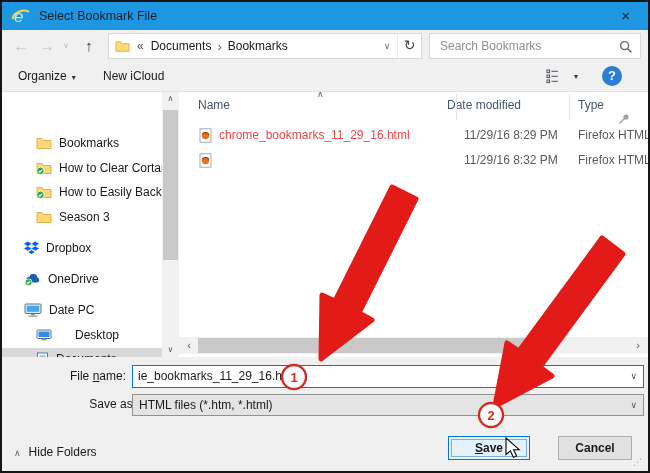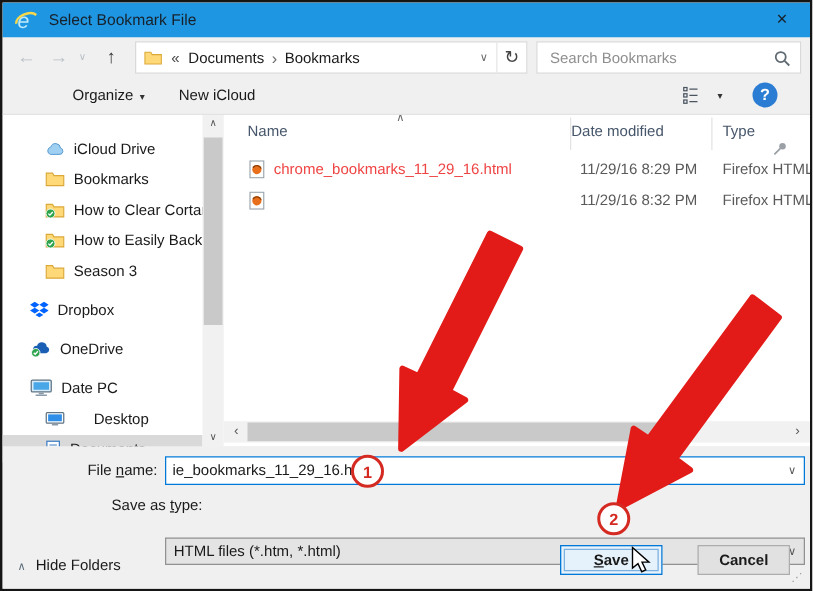--- a/index.html
+++ b/index.html
@@ -24,21 +24,21 @@
   .crumbsep{color:#6a6a6a;font-size:13px;padding:0 2px;}
   .addr-caret{margin-left:auto;width:20px;text-align:center;color:#6a6a6a;font-size:9px;}
   .refresh{width:24px;height:26px;line-height:25px;text-align:center;border-left:1px solid #e6e6e6;color:#444;font-size:14px;}
   .searchbox{position:absolute;left:427px;top:3px;width:212px;height:26px;background:#fff;border:1px solid #d9d9d9;}
   .searchbox input{position:absolute;left:8px;top:1px;width:170px;height:22px;border:none;outline:none;font-size:12px;color:#222;background:transparent;}
   .searchbox input::placeholder{color:#8f8f8f;}
   .mag{position:absolute;right:7px;top:6px;}
 
   
   .toolbar{position:absolute;left:0;top:60px;right:0;height:30px;background:#f0f0f0;border-bottom:1px solid #e3e3e3;}
-  .tool{position:absolute;top:0;height:29px;line-height:29px;color:#1a1a1a;margin-left:40px;}
+  .tool{position:absolute;top:0;height:29px;line-height:29px;color:#1a1a1a;}
   .caret-s{font-size:8px;color:#333;margin-left:5px;}
   .viewbtn{position:absolute;right:86px;top:7px;}
   .viewcaret{position:absolute;right:70px;top:0;height:29px;line-height:29px;font-size:8px;color:#333;}
   .helpbtn{position:absolute;right:26px;top:4px;width:20px;height:20px;border-radius:50%;background:#2b7cd3;color:#fff;font-weight:bold;text-align:center;line-height:20px;font-size:13px;}
 
   
   .content{position:absolute;left:0;top:90px;right:0;height:265px;background:#fff;}
   .sb-item{position:absolute;left:0;width:160px;height:22px;display:flex;align-items:center;overflow:hidden;white-space:nowrap;}
   .sb-item .ico{flex:0 0 auto;margin-right:7px;display:inline-flex;}
   .lvl0{padding-left:22px;}
@@ -47,41 +47,41 @@
   .pin{position:absolute;right:18px;top:5px;}
 
   .vscroll{position:absolute;left:160px;top:0;width:17px;height:265px;background:#f1f1f1;}
   .vscroll .arr{position:absolute;left:0;width:17px;height:14px;text-align:center;font-size:8px;color:#555;line-height:14px;}
   .vthumb{position:absolute;left:1px;top:18px;width:15px;height:150px;background:#c9c9c9;}
 
   .listpane{position:absolute;left:177px;top:0;right:0;height:265px;overflow:hidden;}
   .sortcaret{position:absolute;left:138px;top:-3px;font-size:9px;color:#666;}
   .hdr{position:absolute;top:6px;height:22px;color:#46566a;}
   .hdr-name{left:19px;}
-  .hdr-date{left:278px;}
+  .hdr-date{left:268px;}
   .hdr-type{left:399px;}
   .colsep{position:absolute;top:2px;height:26px;width:1px;background:#e4e4e4;}
   .row{position:absolute;left:0;width:100%;height:24px;}
   .f-ico{position:absolute;left:20px;top:4px;}
   .f-name{position:absolute;left:40px;top:4px;color:#ef4444;white-space:nowrap;}
   .f-date{position:absolute;left:285px;top:4px;color:#5a5a5a;white-space:nowrap;}
   .f-type{position:absolute;left:399px;top:4px;color:#5a5a5a;white-space:nowrap;}
 
   .hscroll{position:absolute;left:0;right:0;top:245px;height:17px;background:#f1f1f1;}
   .hscroll .arr{position:absolute;top:0;width:16px;height:17px;text-align:center;line-height:16px;font-size:11px;color:#555;}
   .hthumb{position:absolute;left:19px;top:1px;width:344px;height:15px;background:#c9c9c9;}
 
   
   .footer{position:absolute;left:0;top:355px;right:0;height:114px;background:#f0f0f0;}
   .flabel{position:absolute;width:124px;text-align:right;color:#1a1a1a;}
   .u{text-decoration:underline;}
   .fninput{position:absolute;left:130px;top:8px;width:512px;height:23px;background:#fff;border:1px solid #0078d7;line-height:21px;padding-left:5px;white-space:nowrap;overflow:hidden;}
   .caretbar{display:inline-block;width:1px;height:13px;background:#000;margin-left:1px;vertical-align:-2px;}
   .cbo-caret{position:absolute;right:6px;top:0;height:21px;line-height:21px;font-size:9px;color:#555;}
-  .combo{position:absolute;left:130px;top:37px;width:512px;height:22px;background:#e4e4e4;border:1px solid #919191;line-height:20px;padding-left:6px;color:#1a1a1a;white-space:nowrap;overflow:hidden;margin-top:36px;}
+  .combo{position:absolute;left:130px;top:37px;width:512px;height:22px;background:#e4e4e4;border:1px solid #919191;line-height:20px;padding-left:6px;color:#1a1a1a;white-space:nowrap;overflow:hidden;}
   .hidefolders{position:absolute;left:12px;top:88px;color:#1a1a1a;}
   .hf-chev{color:#5a6b7a;font-size:9px;margin-right:8px;}
   .btn{position:absolute;top:79px;height:24px;text-align:center;line-height:22px;font-weight:bold;}
   .btn-save{left:446px;width:82px;background:#e5f1fb;border:1px solid #0078d7;box-shadow:inset 0 0 0 2px #e9f3fc, inset 0 0 0 3px #7ab0e0;}
   .btn-cancel{left:556px;width:74px;background:#e1e1e1;border:1px solid #adadad;}
   .grip{position:absolute;right:5px;bottom:4px;color:#9a9a9a;font-size:9px;letter-spacing:1px;}
 
   
   .overlay{position:absolute;inset:0;width:650px;height:473px;pointer-events:none;z-index:50;}
 </style>
@@ -139,28 +139,20 @@
           <rect x="1" y="11" width="2.6" height="2.6"></rect>
             <line x1="5.5" y1="12.3" x2="12" y2="12.3"></line>
         </g>
       </svg>
       <span class="viewcaret">▾</span>
       <span class="helpbtn">?</span>
     </div>
 
     <div class="content">
 
-      <div class="sb-item lvl1" style="top:16px;">
-        <span class="ico">
-            <svg width="16" height="12" viewBox="0 0 16 12">
-              <path d="M4.3 10.5 h7.6 a2.6 2.6 0 0 0 0.5 -5.1 a4 4 0 0 0 -7.8 -0.7 a3 3 0 0 0 -0.3 5.8 z" fill="#9fd0f2" stroke="#5a9bd0" stroke-width="0.8"></path>
-            </svg>
-          </span>
-        <span class="sb-label">iCloud Drive</span>
-      </div>
       <svg class="pin" style="top:21px;" width="12" height="12" viewBox="0 0 12 12">
         <circle cx="8" cy="4" r="2.6" fill="#9aa0a6"></circle>
           <line x1="6.3" y1="5.7" x2="1.5" y2="10.5" stroke="#9aa0a6" stroke-width="1.4"></line>
       </svg>
 
       <div class="sb-item lvl1" style="top:40px;">
         <span class="ico">
             <svg width="16" height="13" viewBox="0 0 16 13">
               <path d="M1 3.5 L1 11.5 L15 11.5 L15 3.5 L7.2 3.5 L6 1.5 L1 1.5 Z" fill="#ffd978" stroke="#dca838" stroke-width="0.9"></path>
             </svg>

